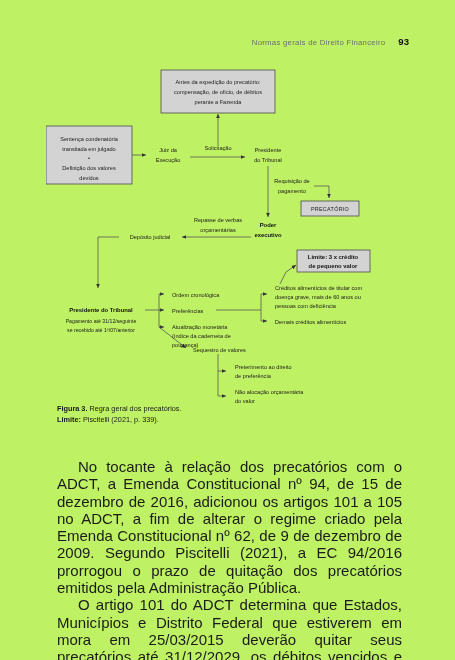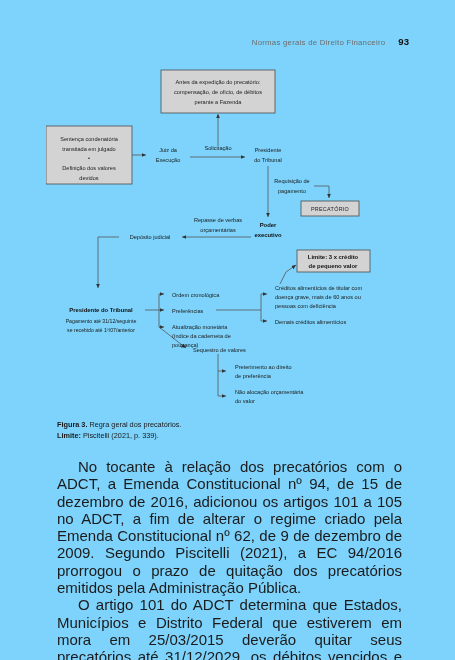--- a/index.html
+++ b/index.html
@@ -11,21 +11,21 @@
     width: 455px;
     height: 660px;
     position: relative;
     font-family: "Liberation Sans", sans-serif;
     color: #1a1a1a;
     overflow: hidden;
   }
   .page {
     position: absolute;
     inset: 0;
-    background: #7dd3fc;
+    background: #bef264;
   }
 
   
   .running-head {
     position: absolute;
     top: 36px;
     right: 46px;
     display: flex;
     align-items: baseline;
     gap: 13px;
@@ -87,21 +87,20 @@
     fill: none;
   }
 
   
   .caption {
     position: absolute;
     top: 404px;
     left: 57px;
     width: 345px;
     line-height: 1.5;
-    margin-top: 16px;
   }
   .caption .cap-line {
     font-size: 7.3px;
     color: #1a1a1a;
   }
   .caption b {
     font-weight: bold;
   }
 
   

